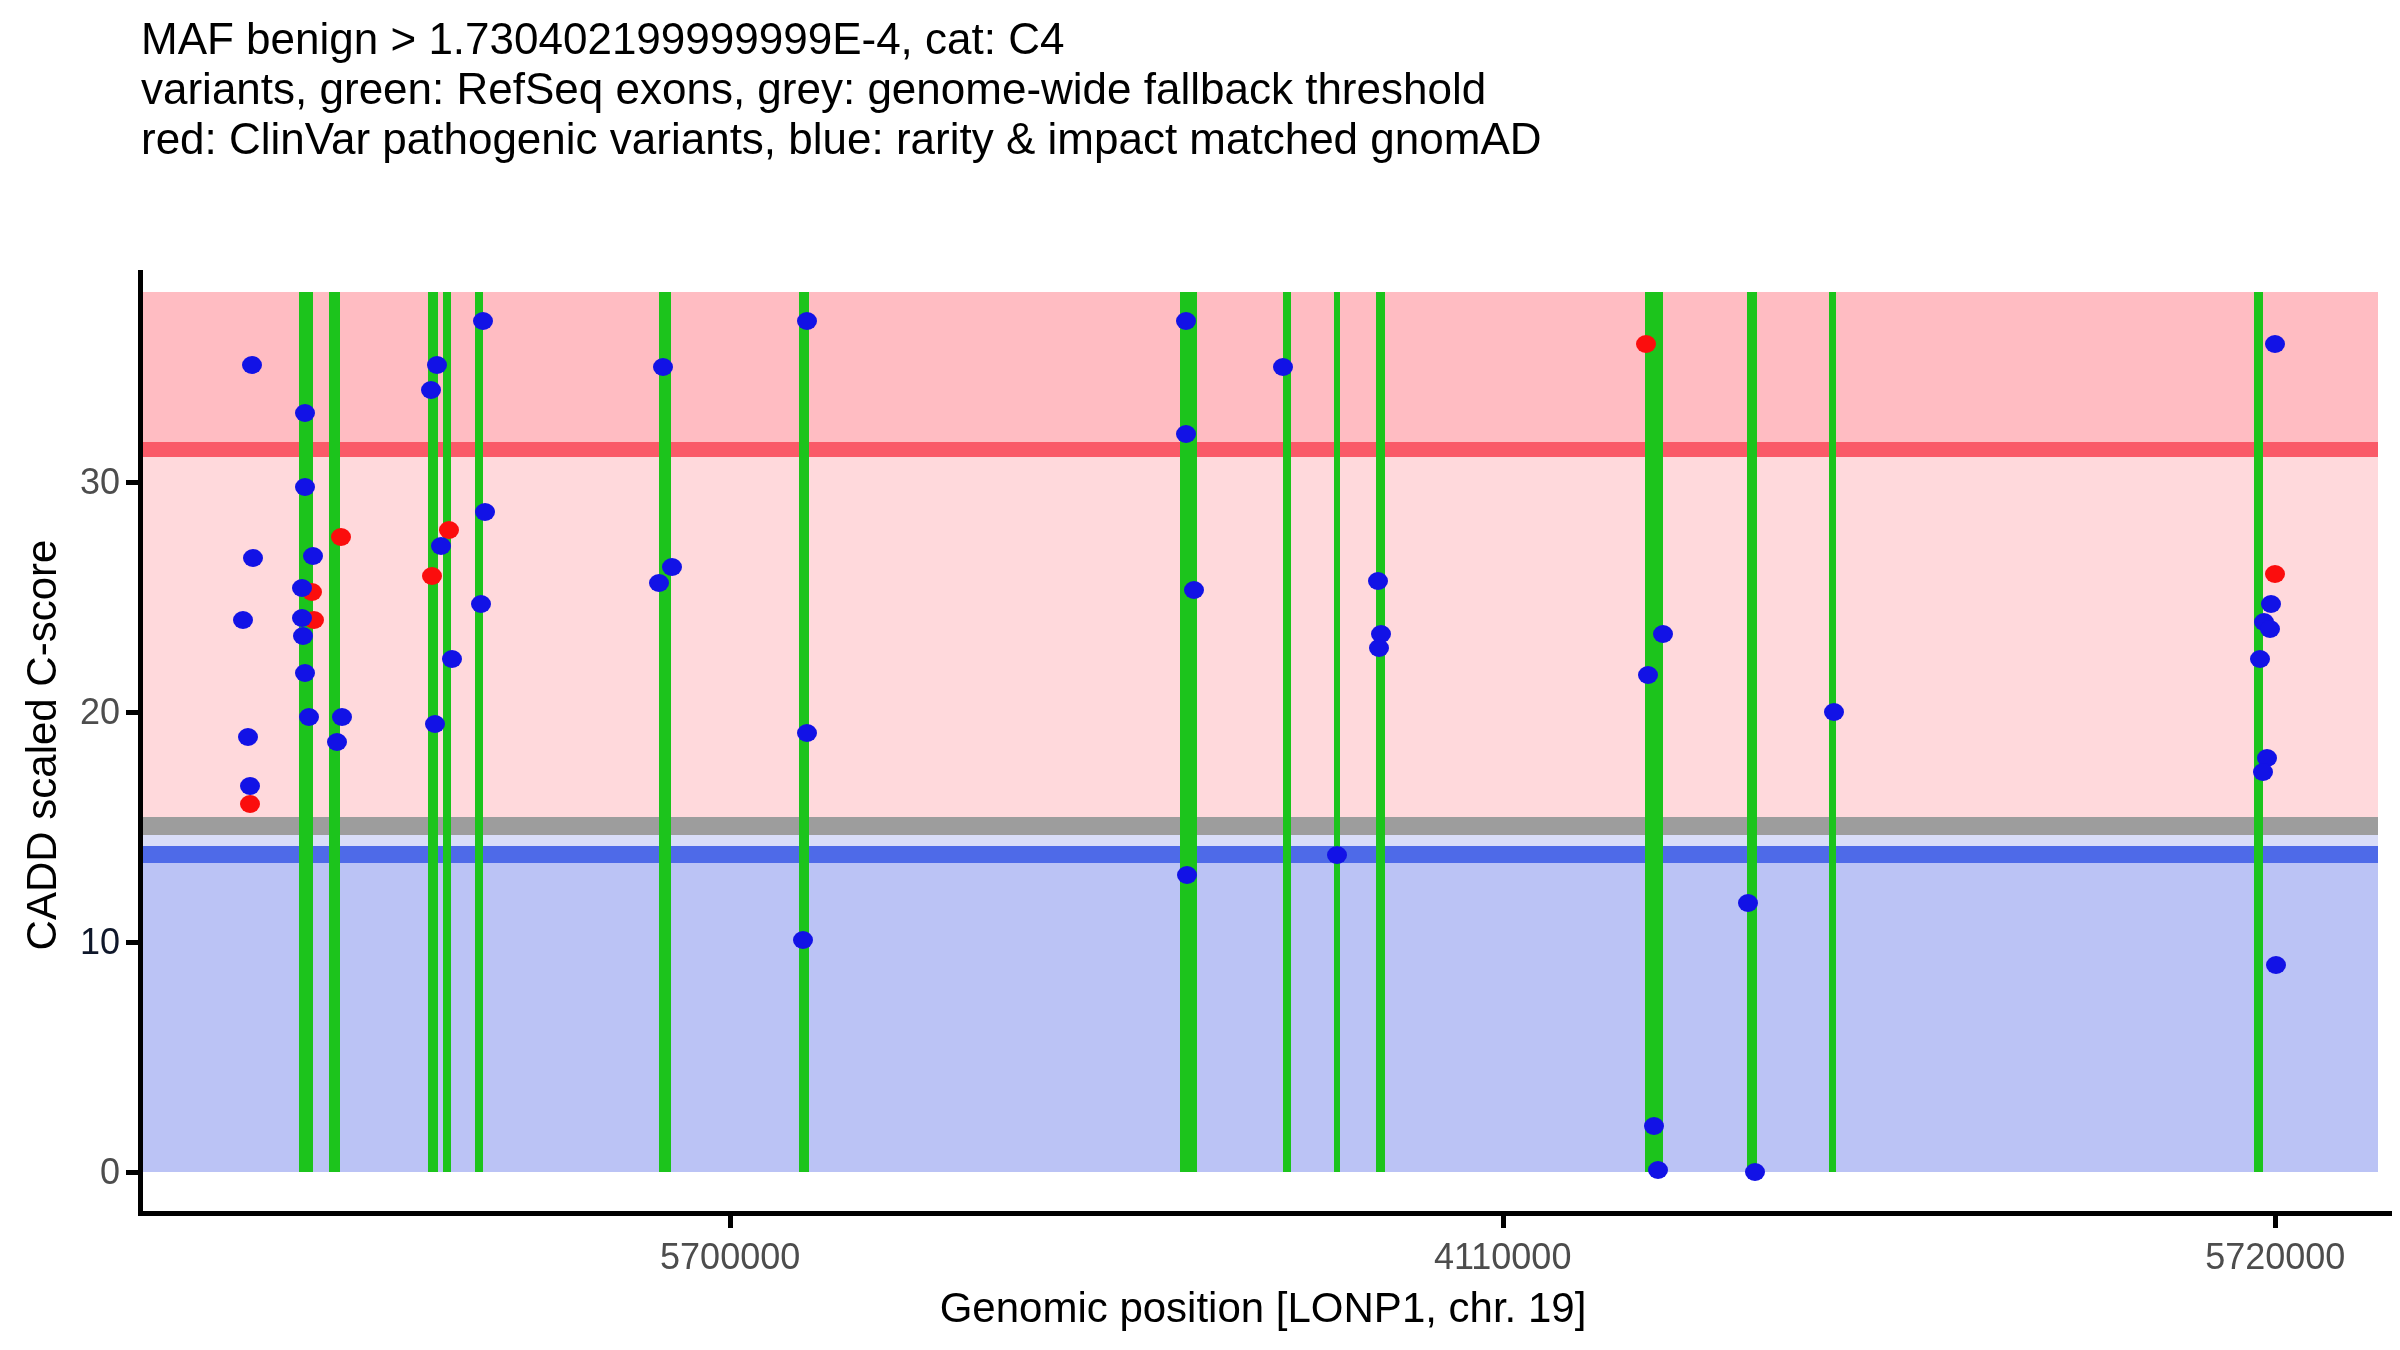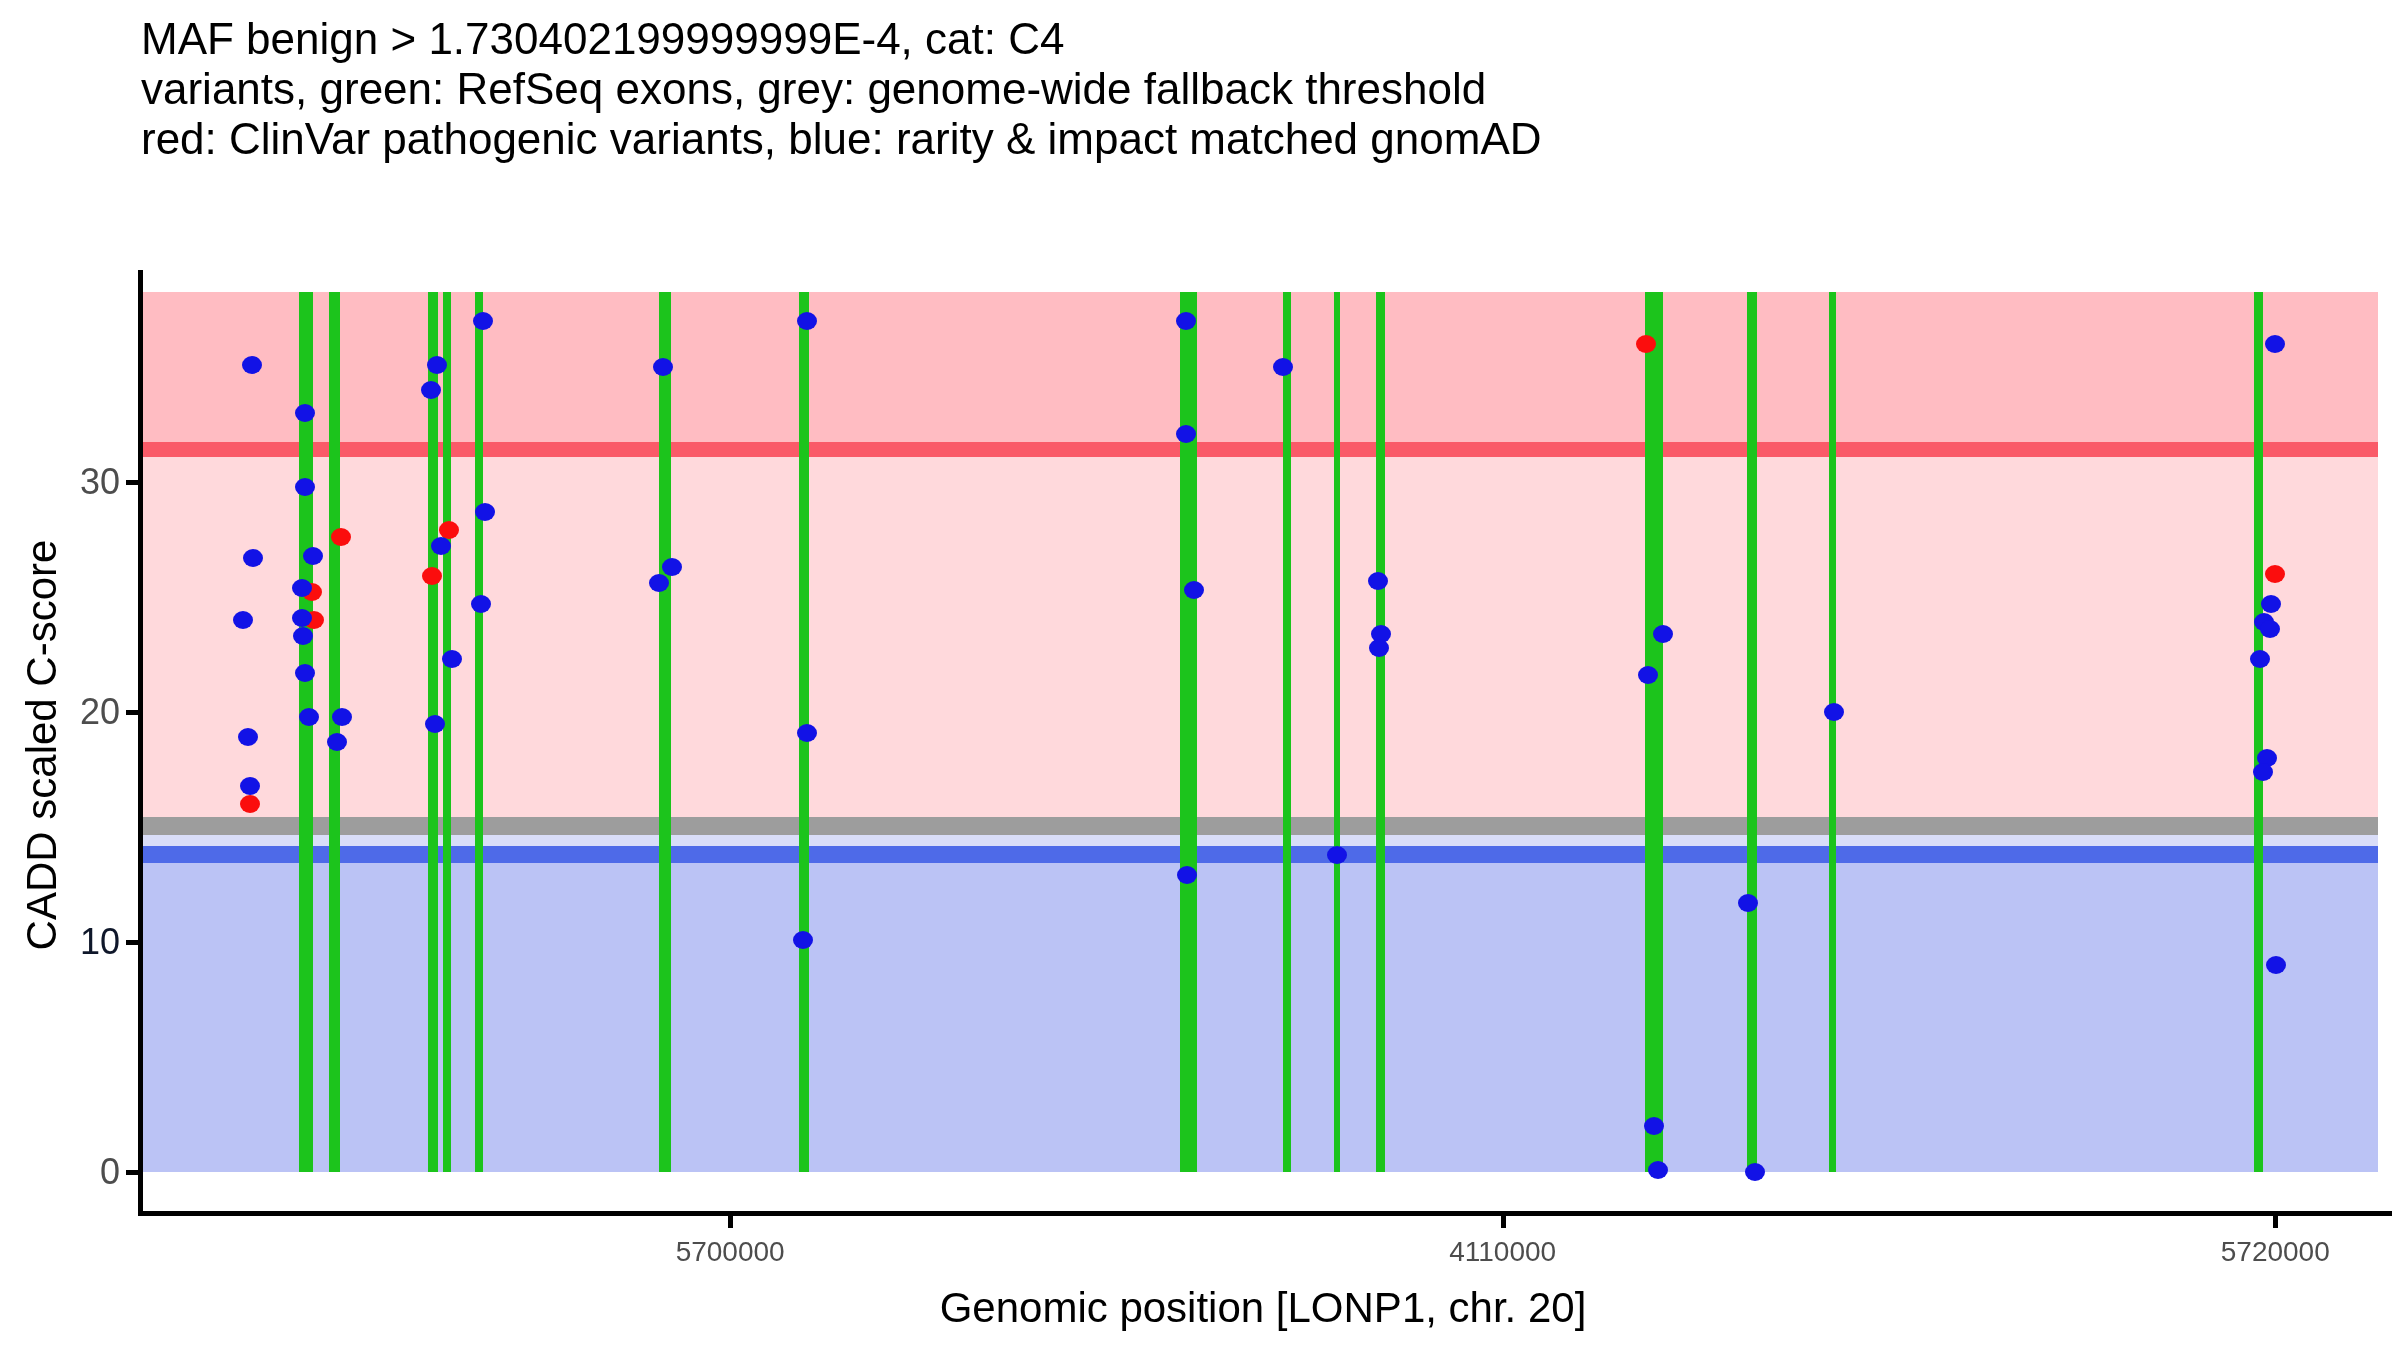--- a/index.html
+++ b/index.html
@@ -13,38 +13,38 @@
   .pt{position:absolute;width:20px;height:18px;border-radius:50%;}
   .axis-y{position:absolute;left:138px;top:270px;width:5px;height:946px;background:#000;}
   .axis-x{position:absolute;left:138px;top:1211px;width:2254px;height:5px;background:#000;}
   #yticks{position:absolute;left:126px;top:272px;width:12px;height:941px;}
   .ytick{position:absolute;left:0;width:12px;height:5px;background:#000;}
   #ylabels{position:absolute;left:10px;top:272px;width:110px;height:941px;}
   .ylabel{position:absolute;right:0;width:110px;text-align:right;font-size:36px;height:44px;line-height:44px;}
   #xticks{position:absolute;left:143px;top:1216px;width:2235px;height:12px;}
   .xtick{position:absolute;top:0;width:5px;height:12px;background:#000;}
   #xlabels{position:absolute;left:143px;top:1236px;width:2235px;height:46px;}
-  .xlabel{position:absolute;top:0;width:260px;text-align:center;font-size:28px;}
+  .xlabel{position:absolute;top:0;width:260px;text-align:center;font-size:36px;}
   .axis-title-y{position:absolute;left:42px;top:745px;transform:translate(-50%,-50%) rotate(-90deg);
                 font-size:42px;white-space:nowrap;}
   .axis-title-x{position:absolute;left:1263px;top:1284px;transform:translateX(-50%);
                 font-size:42px;white-space:nowrap;}
 </style>
 </head>
 <body>
 
 <div class="fig">
   <div class="title">
     <div>MAF benign &gt; 1.730402199999999E-4, cat: C4</div>
     <div>variants, green: RefSeq exons, grey: genome-wide fallback threshold</div>
     <div>red: ClinVar pathogenic variants, blue: rarity &amp; impact matched gnomAD</div>
   </div>
 
   <div class="axis-title-y">CADD scaled C-score</div>
-  <div class="axis-title-x">Genomic position [LONP1, chr. 20]</div>
+  <div class="axis-title-x">Genomic position [LONP1, chr. 19]</div>
 
   <div class="axis-y"></div>
   <div class="axis-x"></div>
 
   <div id="yticks">
       <div class="ytick" style="top: calc(95.649% - 2px);"></div>
       <div class="ytick" style="top: calc(71.2051% - 2px);"></div>
       <div class="ytick" style="top: calc(46.7612% - 2px);"></div>
       <div class="ytick" style="top: calc(22.3173% - 2px);"></div>
     </div>

